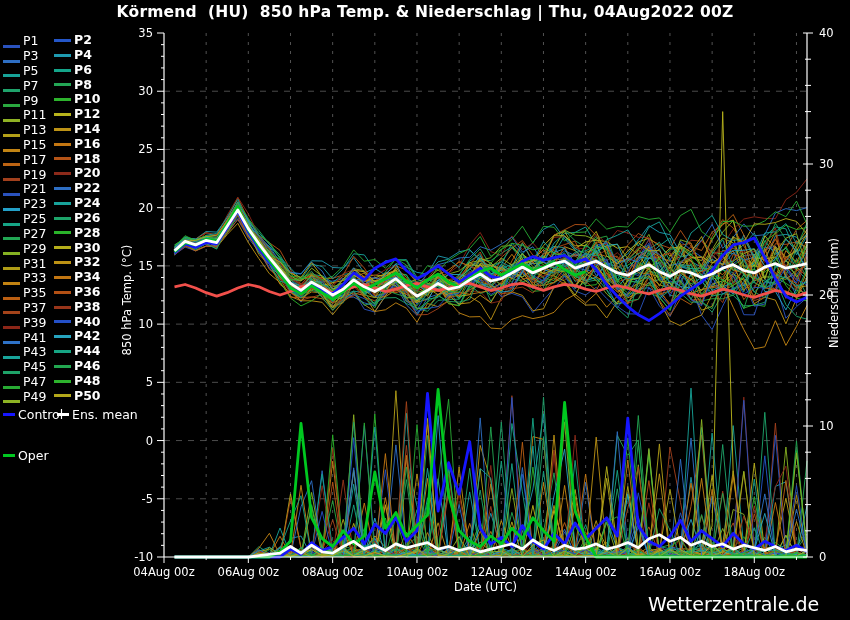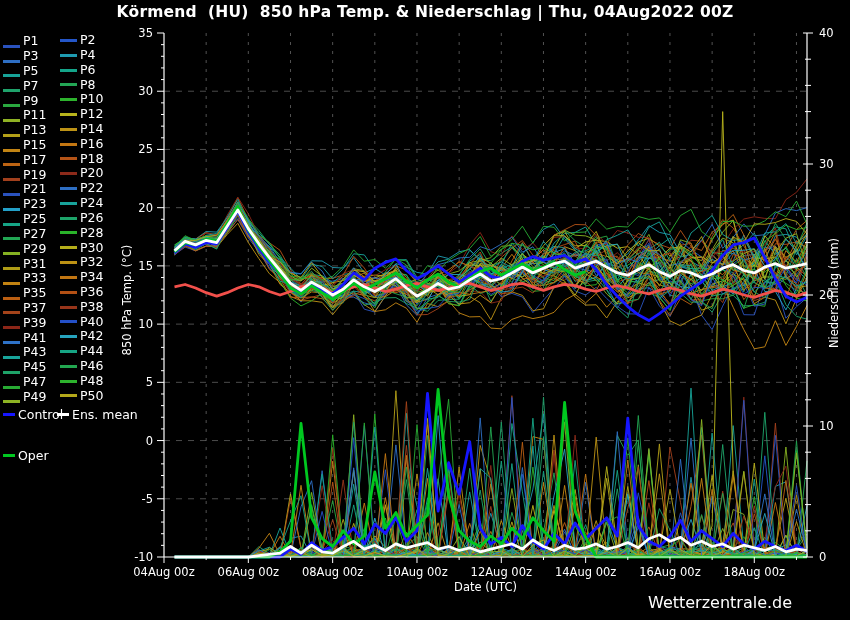--- a/index.html
+++ b/index.html
@@ -4,29 +4,29 @@
 <style>
   html,body{margin:0;padding:0;background:#000;}
   .page{position:relative;width:850px;height:620px;background:#000;overflow:hidden;
         font-family:"DejaVu Sans","Liberation Sans",sans-serif;color:#fff;}
   .title{position:absolute;top:3px;left:0;width:850px;text-align:center;
          font-size:15.5px;font-weight:bold;white-space:pre;letter-spacing:.2px;}
   #legend{position:absolute;left:0;top:33px;width:140px;height:560px;}
   .lg-row{position:relative;height:14.82px;}
   .lg-item{position:absolute;top:0;display:flex;align-items:center;height:14.82px;}
   .lg-c1{left:3px;align-items:flex-end;}
-  .lg-c2{left:60px;}
+  .lg-c2{left:54px;font-weight:bold;}
   .lg-swatch{display:inline-block;width:17px;height:3px;margin-right:3px;flex:0 0 auto;}
   .lg-label{font-size:12.5px;line-height:1;color:#fff;white-space:nowrap;}
   .lg-special{position:absolute;display:flex;align-items:flex-start;}
   .lg-special .lg-swatch{width:12px;margin-top:6px;}
   .lg-wrap{font-size:12.5px;line-height:1.05;color:#fff;width:80px;}
   #plot{position:absolute;left:0;top:0;}
   .footer-left{position:absolute;left:118px;top:593px;font-size:14.5px;}
-  .footer-right{position:absolute;left:648px;top:593px;font-size:16px;}
+  .footer-right{position:absolute;left:648px;top:593px;font-size:19px;}
   svg text{font-family:"DejaVu Sans","Liberation Sans",sans-serif;fill:#fff;}
 </style>
 </head>
 <body>
 
 <div class="page">
   <div class="title">Körmend  (HU)  850 hPa Temp. &amp; Niederschlag | Thu, 04Aug2022 00Z</div>
   <div id="legend">
       <div class="lg-row">
         <div class="lg-item lg-c1">

